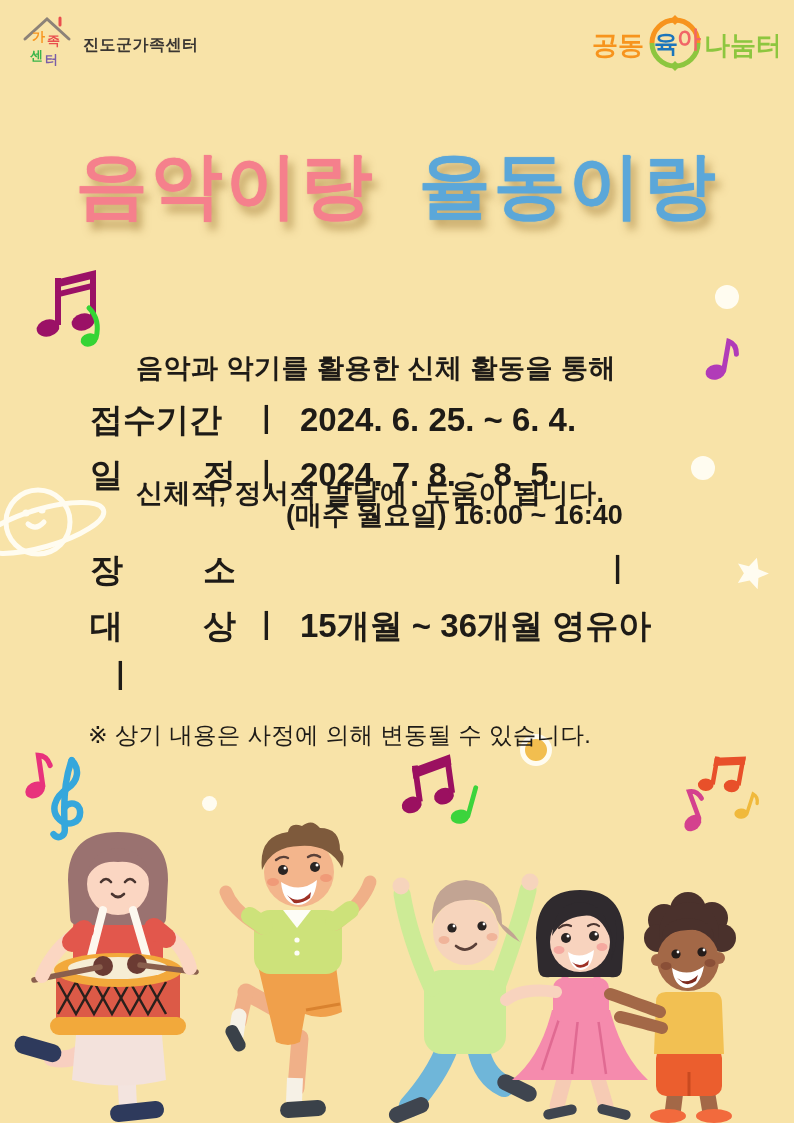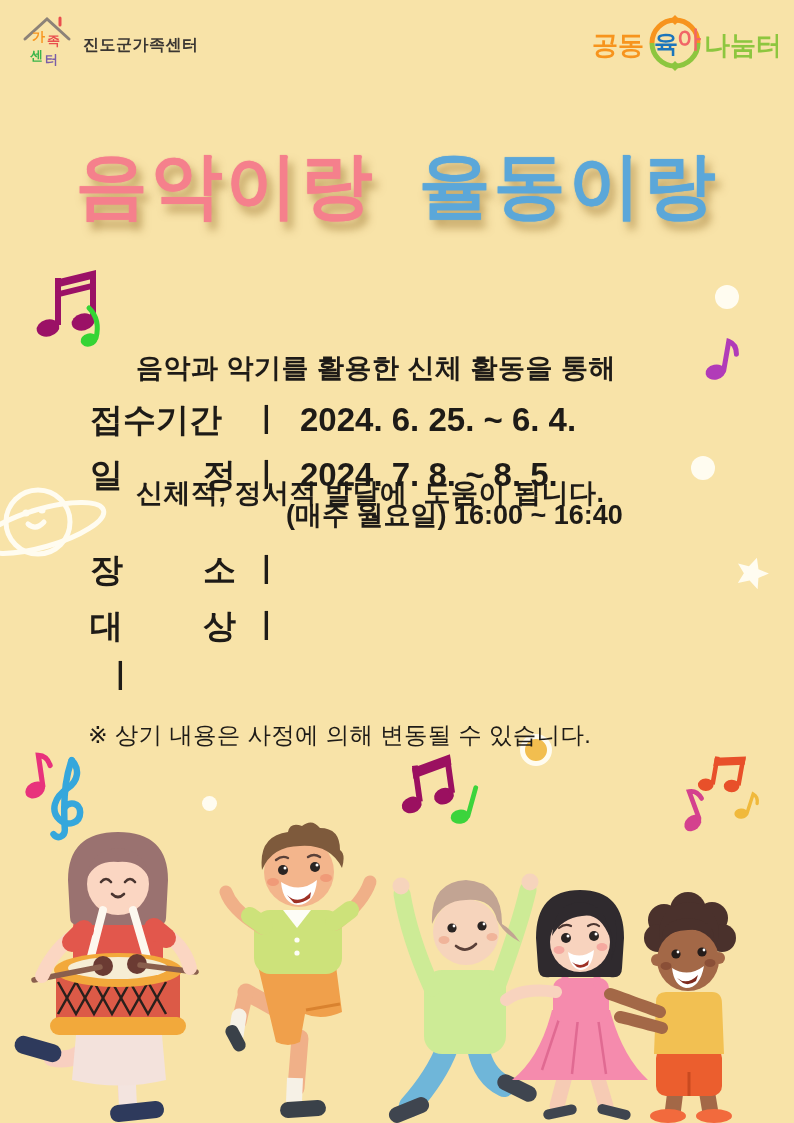--- a/index.html
+++ b/index.html
@@ -25,21 +25,21 @@
   .intro{position:absolute;top:264px;left:34px;display:flex;gap:20px;align-items:flex-start;z-index:2;}
   .intro-text{font-size:27px;font-weight:600;line-height:1.55;letter-spacing:.5px;white-space:pre-wrap;}
 
   
   .info{position:absolute;top:400px;left:90px;z-index:2;}
   .info-row{display:flex;align-items:baseline;font-size:33px;font-weight:700;line-height:1.2;margin-bottom:15px;white-space:nowrap;}
   .info-row .label{display:inline-block;width:146px;text-align:justify;text-align-last:justify;}
   .info-row .sep{margin:0 17px 0 14px;font-weight:600;}
   .info-row.r2{margin-bottom:5px;}
   .info-row.sub{font-size:27px;padding-left:196px;margin-bottom:18px;}
-  .info-row.r3{margin-bottom:17px;}
+  .info-row.r3{margin-bottom:17px;justify-content:space-between;}
   .info-row.r4{margin-bottom:10px;}
 
   .note{position:absolute;top:719px;left:88px;font-size:23.5px;font-weight:500;letter-spacing:.3px;z-index:3;}
 
   
   .deco{position:absolute;pointer-events:none;}
   .dot{border-radius:50%;background:#FFFCF0;}
   .dot.d1{left:715px;top:285px;width:24px;height:24px;}
   .dot.d2{left:691px;top:456px;width:24px;height:24px;}
   .dot.d3{left:202px;top:796px;width:15px;height:15px;}
@@ -122,20 +122,21 @@
   <div class="info-row sub">
     <span class="value">(매주 월요일) 16:00 ~ 16:40</span>
   </div>
   <div class="info-row r3">
     <span class="label">장 소</span>
     <span class="sep">ㅣ</span>
   </div>
   <div class="info-row r4">
     <span class="label">대 상</span>
     <span class="sep">ㅣ</span>
+    <span class="value">15개월 ~ 36개월 영유아</span>
   </div>
   <div class="info-row r5">
     <span class="sep">ㅣ</span>
   </div>
 </div>
 
 <div class="note">※ 상기 내용은 사정에 의해 변동될 수 있습니다.</div>
 
 <div class="deco dot d1"></div>
 <div class="deco dot d2"></div>

